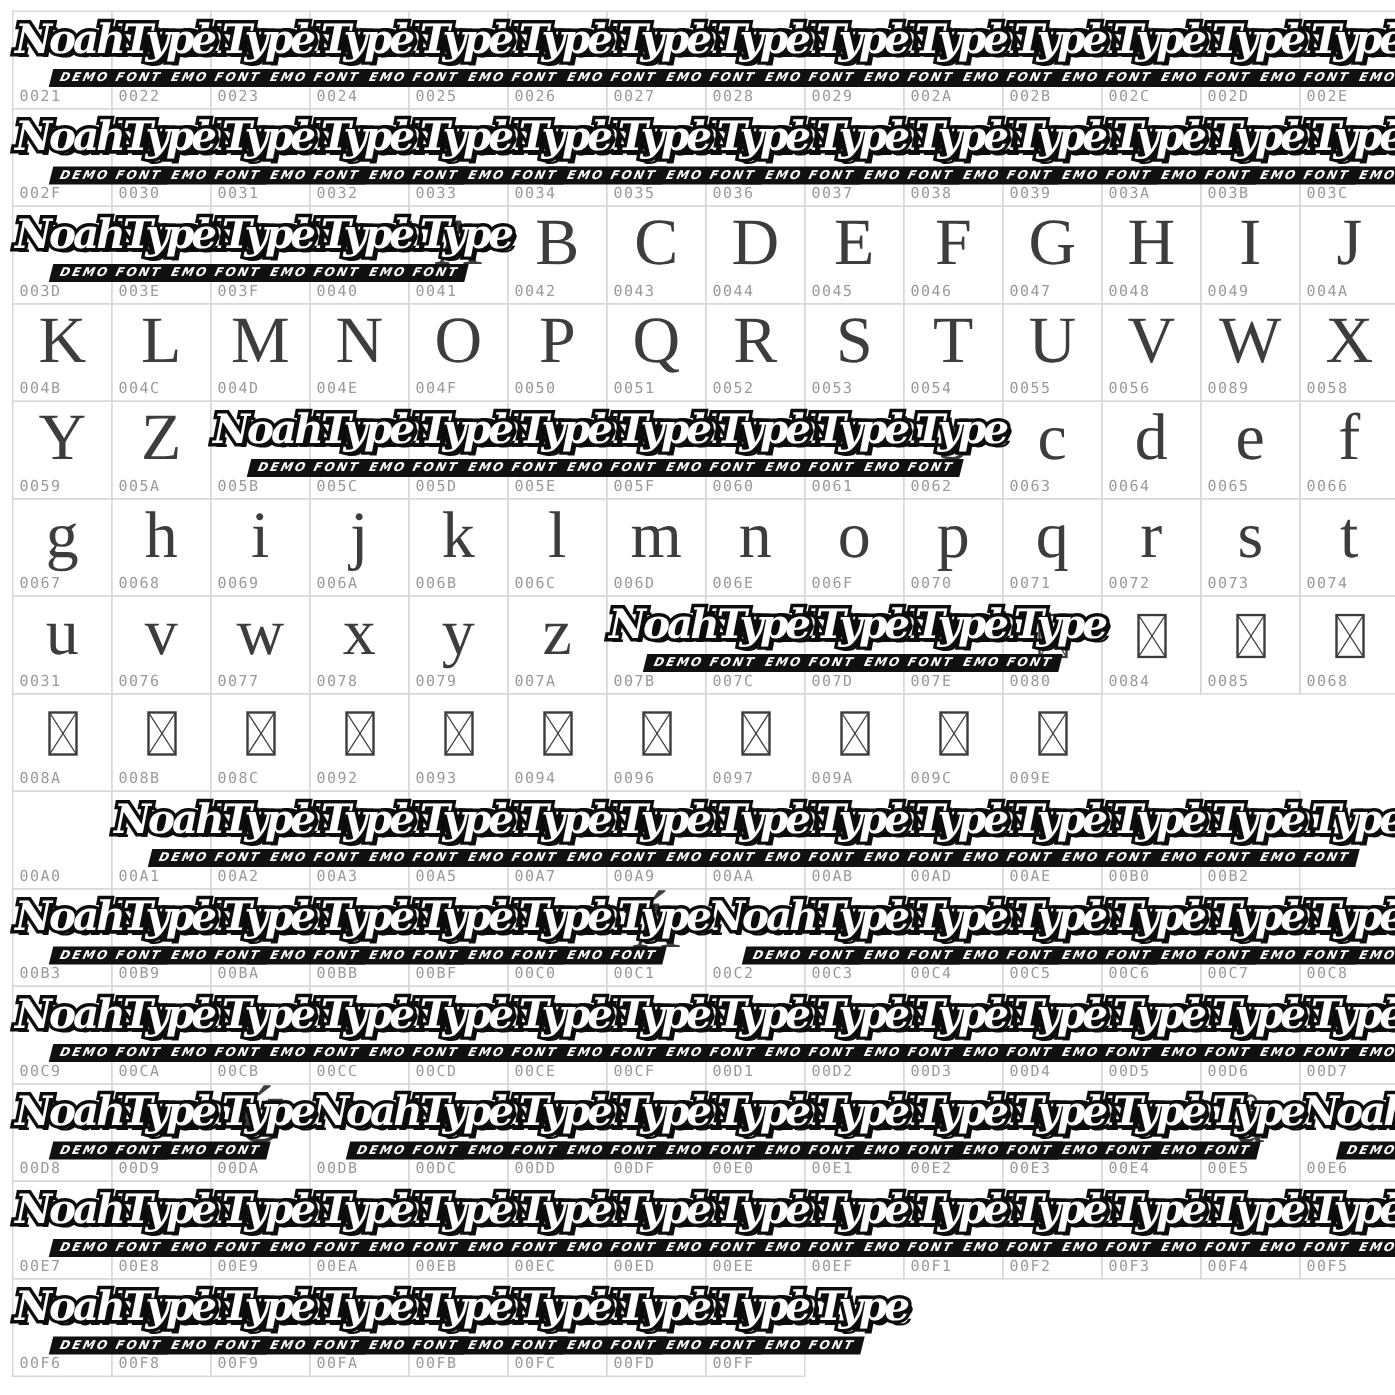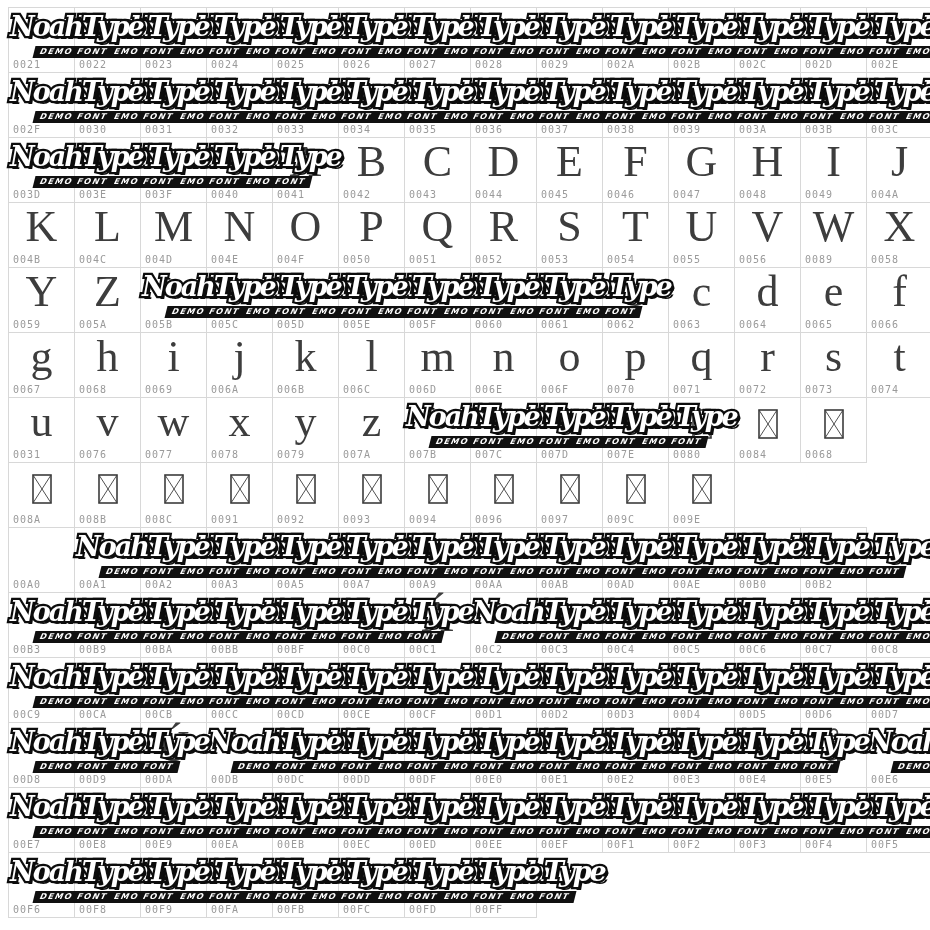--- a/index.html
+++ b/index.html
@@ -477,20 +477,28 @@
           <line x1="19" y1="1" x2="1" y2="29" stroke="#3c3c3c" stroke-width="0.9"></line>
         </svg>
         <span class="code">0084</span>
       </div>
       <div class="cell cell-missing">
         <svg class="tofu" width="20" height="30" viewBox="0 0 20 30">
           <rect x="1" y="1" width="18" height="28" fill="none" stroke="#3c3c3c" stroke-width="1.6"></rect>
           <line x1="1" y1="1" x2="19" y2="29" stroke="#3c3c3c" stroke-width="0.9"></line>
           <line x1="19" y1="1" x2="1" y2="29" stroke="#3c3c3c" stroke-width="0.9"></line>
         </svg>
+        <span class="code">0085</span>
+      </div>
+      <div class="cell cell-missing">
+        <svg class="tofu" width="20" height="30" viewBox="0 0 20 30">
+          <rect x="1" y="1" width="18" height="28" fill="none" stroke="#3c3c3c" stroke-width="1.6"></rect>
+          <line x1="1" y1="1" x2="19" y2="29" stroke="#3c3c3c" stroke-width="0.9"></line>
+          <line x1="19" y1="1" x2="1" y2="29" stroke="#3c3c3c" stroke-width="0.9"></line>
+        </svg>
         <span class="code">0068</span>
       </div>
     </div>
     <div class="row">
       <div class="cell cell-missing">
         <svg class="tofu" width="20" height="30" viewBox="0 0 20 30">
           <rect x="1" y="1" width="18" height="28" fill="none" stroke="#3c3c3c" stroke-width="1.6"></rect>
           <line x1="1" y1="1" x2="19" y2="29" stroke="#3c3c3c" stroke-width="0.9"></line>
           <line x1="19" y1="1" x2="1" y2="29" stroke="#3c3c3c" stroke-width="0.9"></line>
         </svg>
@@ -511,28 +519,20 @@
           <line x1="19" y1="1" x2="1" y2="29" stroke="#3c3c3c" stroke-width="0.9"></line>
         </svg>
         <span class="code">008C</span>
       </div>
       <div class="cell cell-missing">
         <svg class="tofu" width="20" height="30" viewBox="0 0 20 30">
           <rect x="1" y="1" width="18" height="28" fill="none" stroke="#3c3c3c" stroke-width="1.6"></rect>
           <line x1="1" y1="1" x2="19" y2="29" stroke="#3c3c3c" stroke-width="0.9"></line>
           <line x1="19" y1="1" x2="1" y2="29" stroke="#3c3c3c" stroke-width="0.9"></line>
         </svg>
-        <span class="code">0091</span>
-      </div>
-      <div class="cell cell-missing">
-        <svg class="tofu" width="20" height="30" viewBox="0 0 20 30">
-          <rect x="1" y="1" width="18" height="28" fill="none" stroke="#3c3c3c" stroke-width="1.6"></rect>
-          <line x1="1" y1="1" x2="19" y2="29" stroke="#3c3c3c" stroke-width="0.9"></line>
-          <line x1="19" y1="1" x2="1" y2="29" stroke="#3c3c3c" stroke-width="0.9"></line>
-        </svg>
         <span class="code">0092</span>
       </div>
       <div class="cell cell-missing">
         <svg class="tofu" width="20" height="30" viewBox="0 0 20 30">
           <rect x="1" y="1" width="18" height="28" fill="none" stroke="#3c3c3c" stroke-width="1.6"></rect>
           <line x1="1" y1="1" x2="19" y2="29" stroke="#3c3c3c" stroke-width="0.9"></line>
           <line x1="19" y1="1" x2="1" y2="29" stroke="#3c3c3c" stroke-width="0.9"></line>
         </svg>
         <span class="code">0093</span>
       </div>
@@ -552,20 +552,28 @@
         </svg>
         <span class="code">0096</span>
       </div>
       <div class="cell cell-missing">
         <svg class="tofu" width="20" height="30" viewBox="0 0 20 30">
           <rect x="1" y="1" width="18" height="28" fill="none" stroke="#3c3c3c" stroke-width="1.6"></rect>
           <line x1="1" y1="1" x2="19" y2="29" stroke="#3c3c3c" stroke-width="0.9"></line>
           <line x1="19" y1="1" x2="1" y2="29" stroke="#3c3c3c" stroke-width="0.9"></line>
         </svg>
         <span class="code">0097</span>
+      </div>
+      <div class="cell cell-missing">
+        <svg class="tofu" width="20" height="30" viewBox="0 0 20 30">
+          <rect x="1" y="1" width="18" height="28" fill="none" stroke="#3c3c3c" stroke-width="1.6"></rect>
+          <line x1="1" y1="1" x2="19" y2="29" stroke="#3c3c3c" stroke-width="0.9"></line>
+          <line x1="19" y1="1" x2="1" y2="29" stroke="#3c3c3c" stroke-width="0.9"></line>
+        </svg>
+        <span class="code">009A</span>
       </div>
       <div class="cell cell-missing">
         <svg class="tofu" width="20" height="30" viewBox="0 0 20 30">
           <rect x="1" y="1" width="18" height="28" fill="none" stroke="#3c3c3c" stroke-width="1.6"></rect>
           <line x1="1" y1="1" x2="19" y2="29" stroke="#3c3c3c" stroke-width="0.9"></line>
           <line x1="19" y1="1" x2="1" y2="29" stroke="#3c3c3c" stroke-width="0.9"></line>
         </svg>
         <span class="code">009C</span>
       </div>
       <div class="cell cell-missing">

